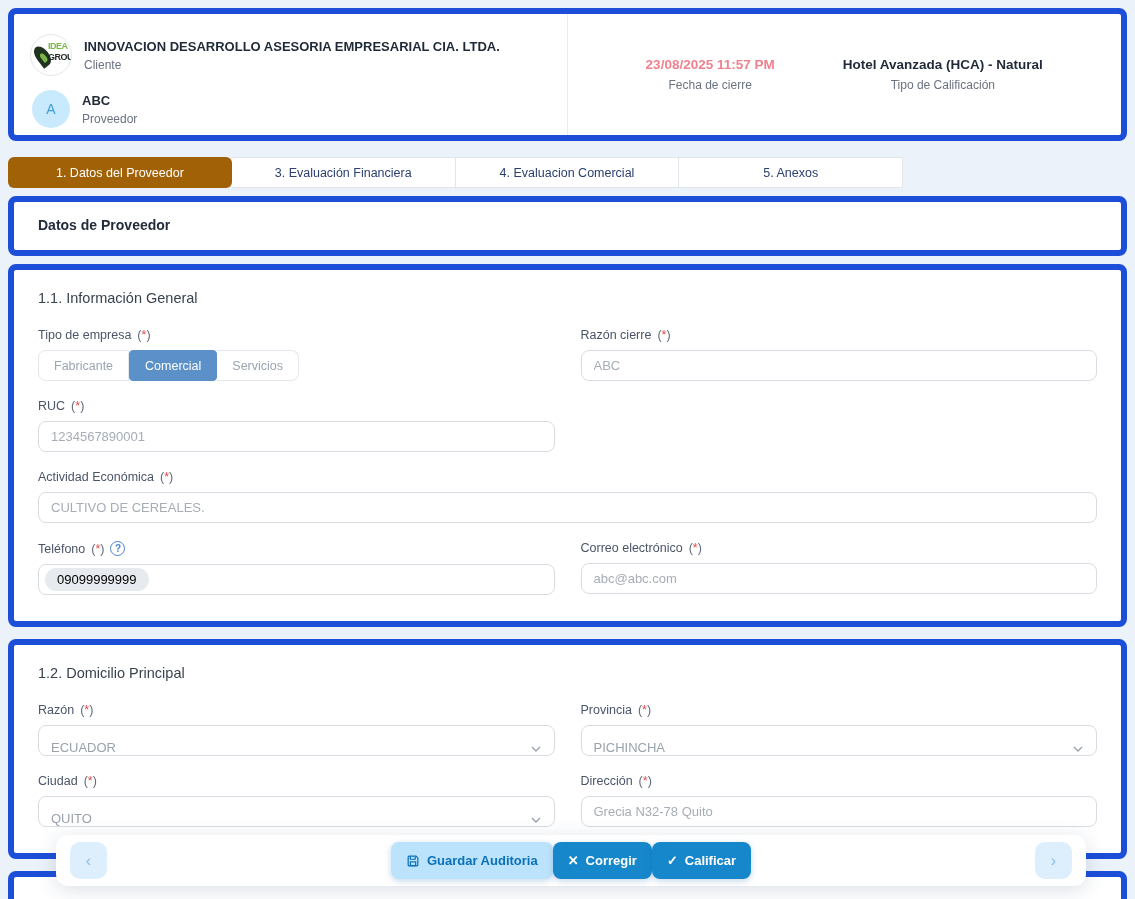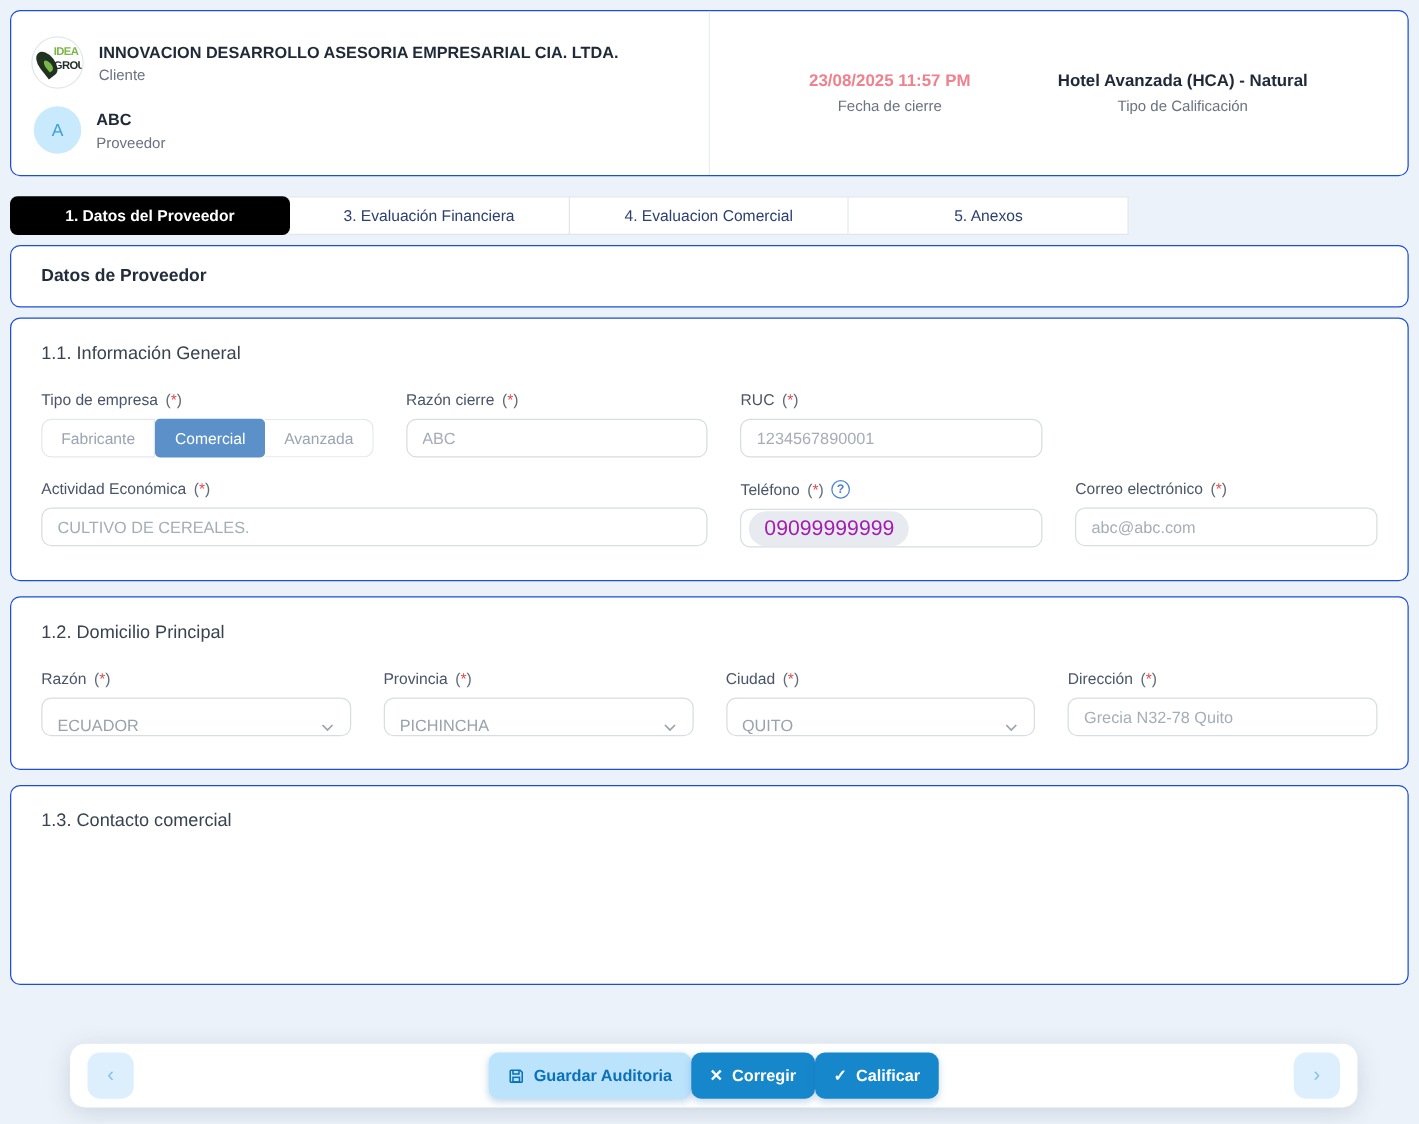--- a/index.html
+++ b/index.html
@@ -6,21 +6,21 @@
   html,body { width:1135px; height:899px; overflow:hidden; }
   body {
     font-family:"Liberation Sans", sans-serif;
     background:#ecf2f9;
     color:#2b3440;
     position:relative;
     padding:8px;
   }
   .card {
     background:#fff;
-    border:1px solid #1d4ed8;
+    border:6px solid #1d4ed8;
     border-radius:8px;
   }
 
   
   .header { display:flex; height:133px; margin-bottom:16px; }
   .header-left { width:50%; padding:20px 16px; border-right:1px solid #e9edf2; }
   .entity-row { display:flex; align-items:center; gap:12px; }
   .entity-row + .entity-row { margin-top:14px; }
   .logo-circle {
     width:42px; height:42px; border-radius:50%;
@@ -55,54 +55,54 @@
 
   
   .tabs { display:grid; grid-template-columns:repeat(5,1fr); height:31px; margin-bottom:8px; }
   .tab {
     background:#fff; border:1px solid #e1e6ec; border-left:none;
     display:flex; align-items:center; justify-content:center;
     font-size:12.5px; color:#2c4170; cursor:pointer;
   }
   .tab:first-child { border-left:1px solid #e1e6ec; }
   .tab.active {
-    background:#000000; color:#fff; border:none; border-radius:6px;
-    font-weight:bold;
+    background:#a16207; color:#fff; border:none; border-radius:6px;
+    font-weight:normal;
   }
 
   
   .title-card { padding:15px 24px 17px; margin-bottom:8px; }
   .page-title { font-size:14px; font-weight:bold; color:#222c3a; }
   .page-subtitle { font-size:12.5px; color:#4b5563; margin-top:8px; }
 
   
   .section { padding:20px 24px 26px; margin-bottom:12px; }
   .section-title { font-size:14.5px; color:#39434f; margin-bottom:22px; }
-  .grid { display:grid; grid-template-columns:1fr 1fr 1fr 1fr; column-gap:26px; row-gap:18px; }
+  .grid { display:grid; grid-template-columns:1fr 1fr; column-gap:26px; row-gap:18px; }
   .span2 { grid-column:1 / 3; }
   .field-label { font-size:12.5px; color:#4a5568; margin-bottom:8px; display:flex; align-items:center; gap:6px; }
   .req { color:#5f6b7a; }
   .req .star { color:#e5484d; }
   .text-input {
     width:100%; height:31px; border:1px solid #d8dde3; border-radius:8px;
     padding:0 12px; font-size:13px; color:#a6adb6; background:#fff; outline:none;
     font-family:"Liberation Sans", sans-serif;
   }
   .select {
     width:100%; height:31px; border:1px solid #d8dde3; border-radius:8px;
     padding:0 12px; font-size:13px; color:#9aa2ac; background:#fff;
     display:flex; align-items:flex-end; justify-content:space-between; cursor:pointer;
   }
   .chev-down { width:12px; height:12px; color:#9aa2ac; flex:0 0 12px; }
   .input-like {
     width:100%; height:31px; border:1px solid #d8dde3; border-radius:8px;
     padding:0 6px; background:#fff; display:flex; align-items:center;
   }
   .chip {
-    background:#e7eaee; color:#a21caf; font-size:17px;
+    background:#e7eaee; color:#000000; font-size:13px;
     padding:4px 12px; border-radius:999px;
   }
   .help-icon {
     width:15px; height:15px; border:1.4px solid #4c84cc; border-radius:50%;
     color:#4c84cc; font-size:10px; display:inline-flex; align-items:center; justify-content:center;
     font-weight:bold;
   }
 
   
   .segmented { display:flex; }
@@ -194,21 +194,21 @@
   <div class="section-title">1.1. Información General</div>
   <div class="grid">
     <div>
       <div class="field-label">
         <span>Tipo de empresa</span>
         <span class="req"><span>(</span><span class="star">*</span><span>)</span></span>
       </div>
       <div class="segmented">
         <button class="seg-btn">Fabricante</button>
         <button class="seg-btn selected">Comercial</button>
-        <button class="seg-btn">Avanzada</button>
+        <button class="seg-btn">Servicios</button>
       </div>
     </div>
     <div>
       <div class="field-label">
         <span>Razón cierre</span>
         <span class="req"><span>(</span><span class="star">*</span><span>)</span></span>
       </div>
       <input class="text-input" type="text" readonly="" value="ABC" style="">
     </div>
 

